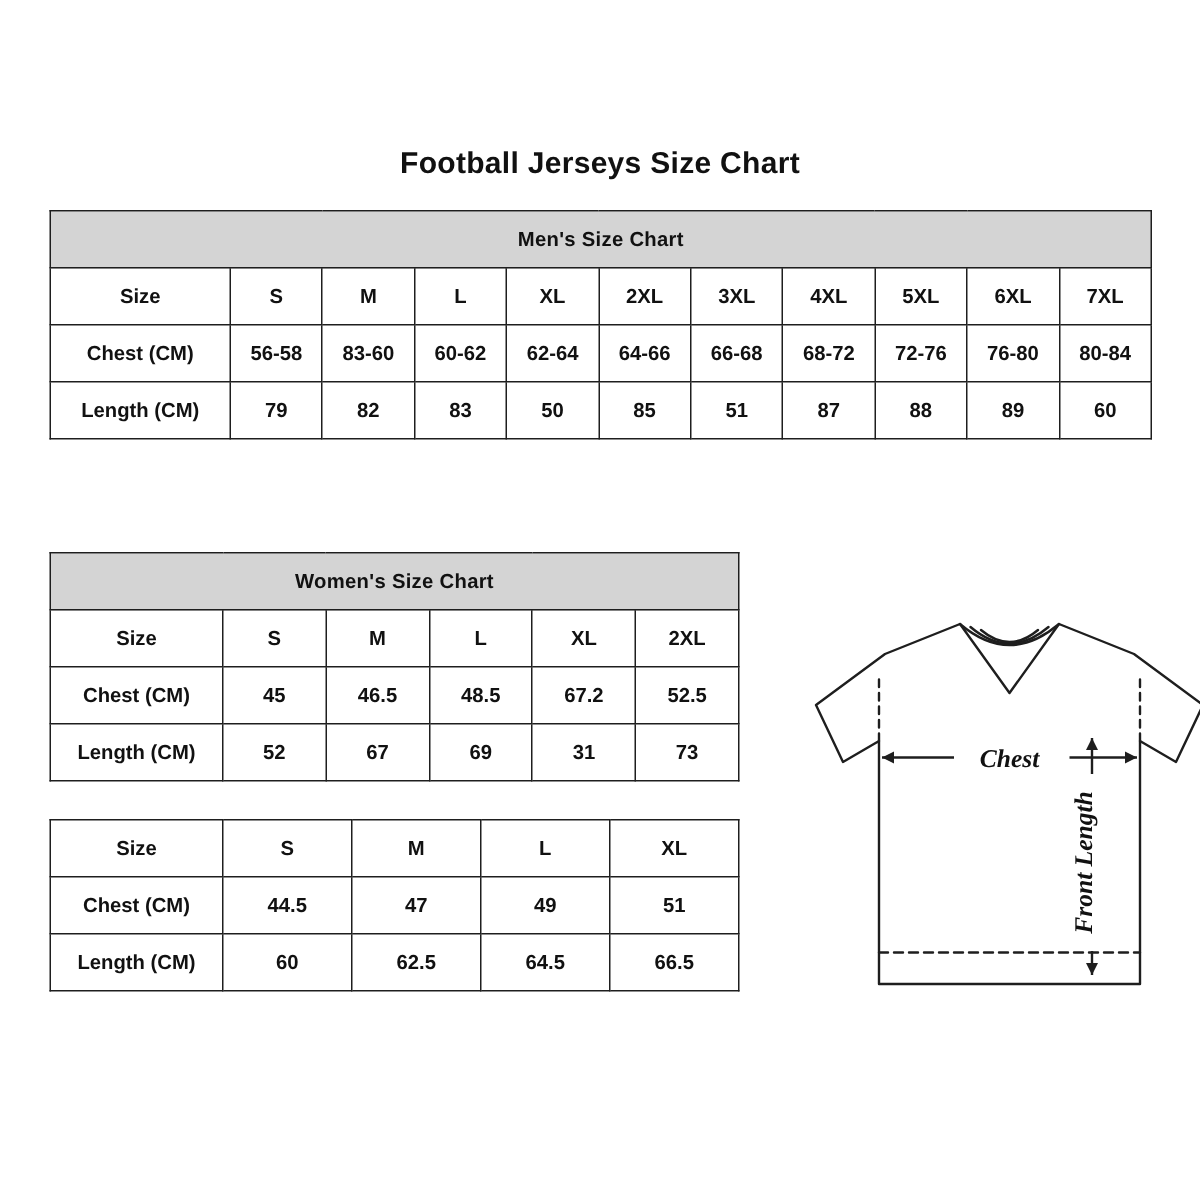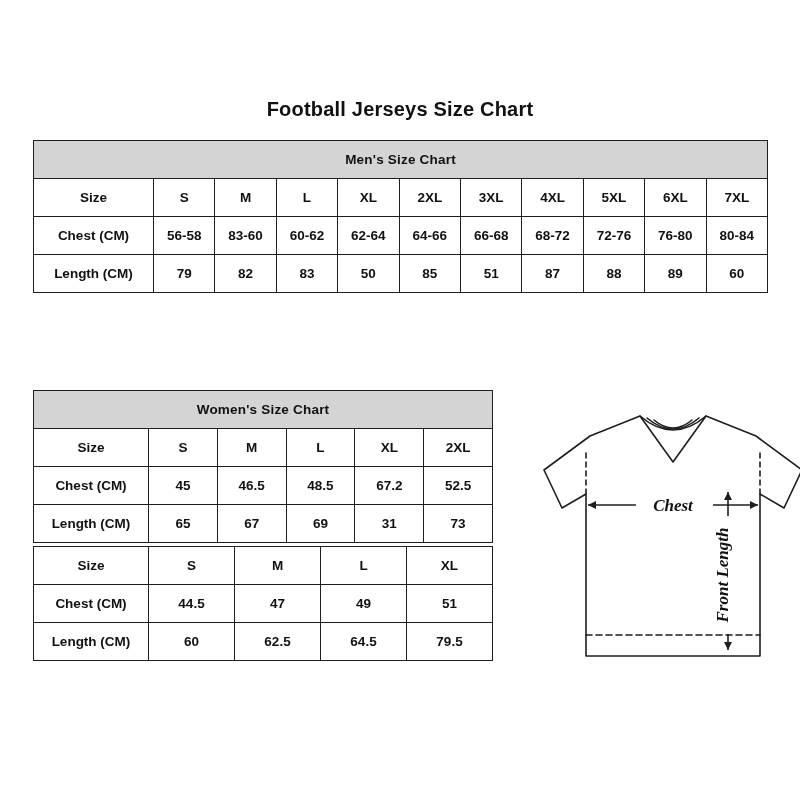--- a/index.html
+++ b/index.html
@@ -75,21 +75,20 @@
 
   
   #womens-table-wrap {
     position: absolute;
     left: 33px;
     top: 368px;
     width: 459px;
   }
   #womens-table {
     width: 459px;
-    margin-top: 22px;
   }
   #womens-table col.label { width: 115px; }
   #womens-table col.val { width: 68.8px; }
 
   
   #youth-table-wrap {
     position: absolute;
     left: 33px;
     top: 546px;
     width: 459px;
@@ -213,21 +212,21 @@
         <tr>
           <td class="label-cell">Chest (CM)</td>
           <td>45</td>
           <td>46.5</td>
           <td>48.5</td>
           <td>67.2</td>
           <td>52.5</td>
         </tr>
         <tr>
           <td class="label-cell">Length (CM)</td>
-          <td>65</td>
+          <td>52</td>
           <td>67</td>
           <td>69</td>
           <td>31</td>
           <td>73</td>
         </tr>
       </tbody>
     </table>
   </div>
 
   <div id="youth-table-wrap">
@@ -252,21 +251,21 @@
           <td>44.5</td>
           <td>47</td>
           <td>49</td>
           <td>51</td>
         </tr>
         <tr>
           <td class="label-cell">Length (CM)</td>
           <td>60</td>
           <td>62.5</td>
           <td>64.5</td>
-          <td>79.5</td>
+          <td>66.5</td>
         </tr>
       </tbody>
     </table>
   </div>
 
   <div id="shirt-diagram">
     <svg width="290" height="290" viewBox="0 0 290 290" xmlns="http://www.w3.org/2000/svg">
       <g fill="none" stroke="#1e1e1e" stroke-width="1.6" stroke-linejoin="round" stroke-linecap="round">
 
         <path d="M112 16

